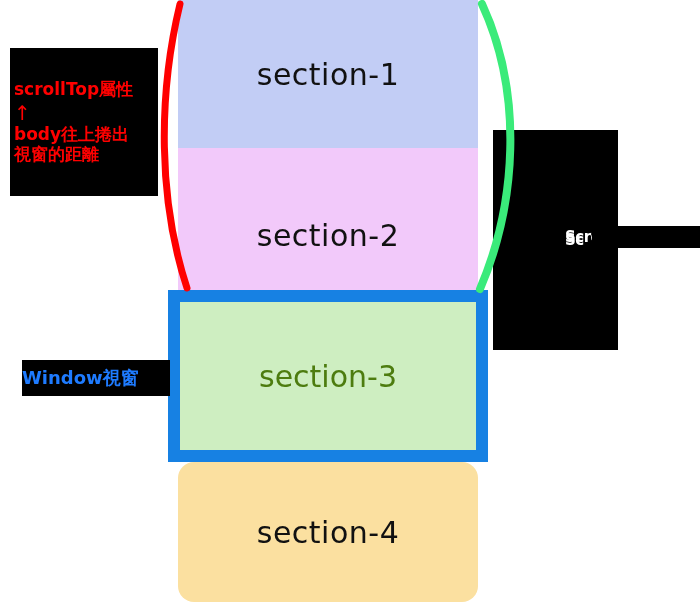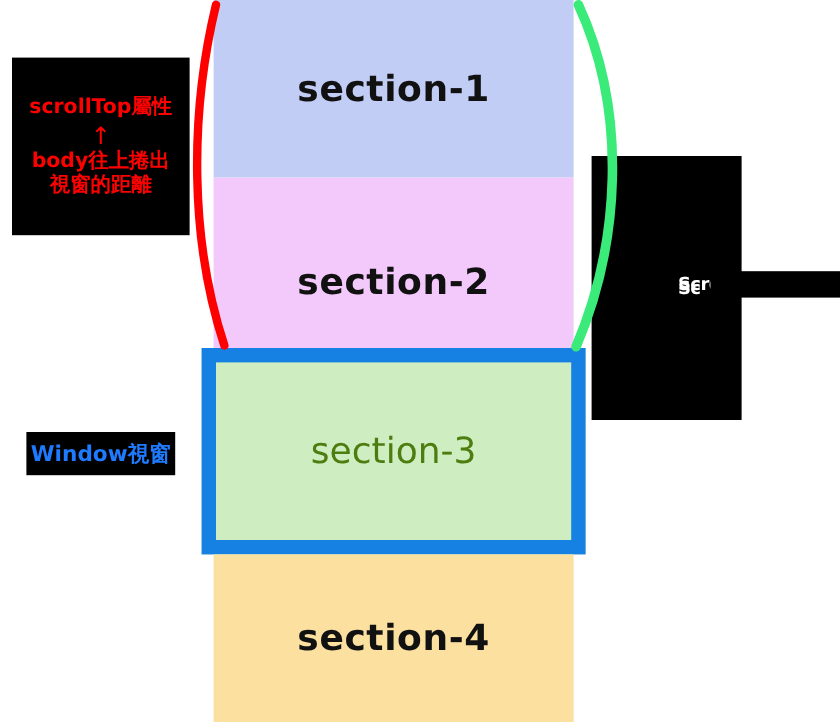--- a/index.html
+++ b/index.html
@@ -15,25 +15,24 @@
   
   .section{
     position:absolute;
     left:178px;width:300px;
     display:flex;align-items:center;justify-content:center;
     font-family:"DejaVu Sans", sans-serif;
     font-size:30px;
     color:#111111;
     letter-spacing:0.5px;
     box-sizing:border-box;
-    font-weight:bold;
   }
   #section-1{top:0px;height:148px;background:#c2cdf5;}
   #section-2{top:148px;height:174px;background:#f2c9fa;}
-  #section-4{top:462px;height:140px;background:#fbe0a0;}
+  #section-4{top:462px;height:140px;background:#fbe0a0;border-radius:16px;}
 
   
   #window-frame{
     position:absolute;
     left:168px;top:290px;
     width:320px;height:172px;
     border:12px solid #1781e3;
     background:#ceeec1;
     box-sizing:border-box;
   }
@@ -41,21 +40,21 @@
     position:absolute;left:0;top:0;width:100%;height:100%;
     display:flex;align-items:center;justify-content:center;
     font-size:30px;color:#4d7c0f;
   }
 
   
   .callout{
     position:absolute;
     background:#000000;
     display:flex;flex-direction:column;
-    align-items:center;justify-content:center;
+    align-items:flex-start;justify-content:center;
     box-sizing:border-box;
   }
   #scrolltop-callout{
     left:10px;top:48px;width:148px;height:148px;
     padding:6px 4px;
   }
   #scrolltop-callout .line{
     color:#ff0000;
     font-weight:bold;
     font-size:17px;
@@ -65,21 +64,21 @@
   }
   #scrolltop-callout .arrow-up{
     color:#ff0000;
     font-size:20px;
     line-height:0.9;
     margin:1px 0 3px 0;
   }
   #scrolltop-callout .spacer{height:4px;}
 
   #window-callout{
-    left:22px;top:360px;width:124px;height:36px;
+    left:22px;top:360px;width:148px;height:36px;
   }
   #window-callout .line{
     color:#1e7bff;
     font-weight:bold;
     font-size:18px;
     white-space:nowrap;
   }
 
   
   #scroll-callout{

